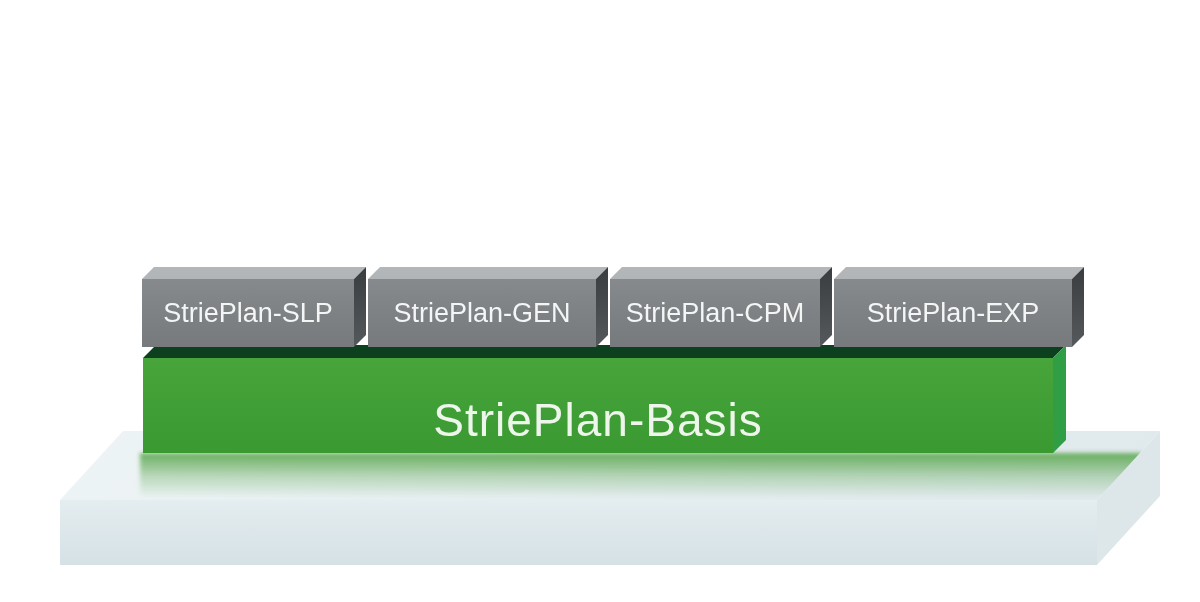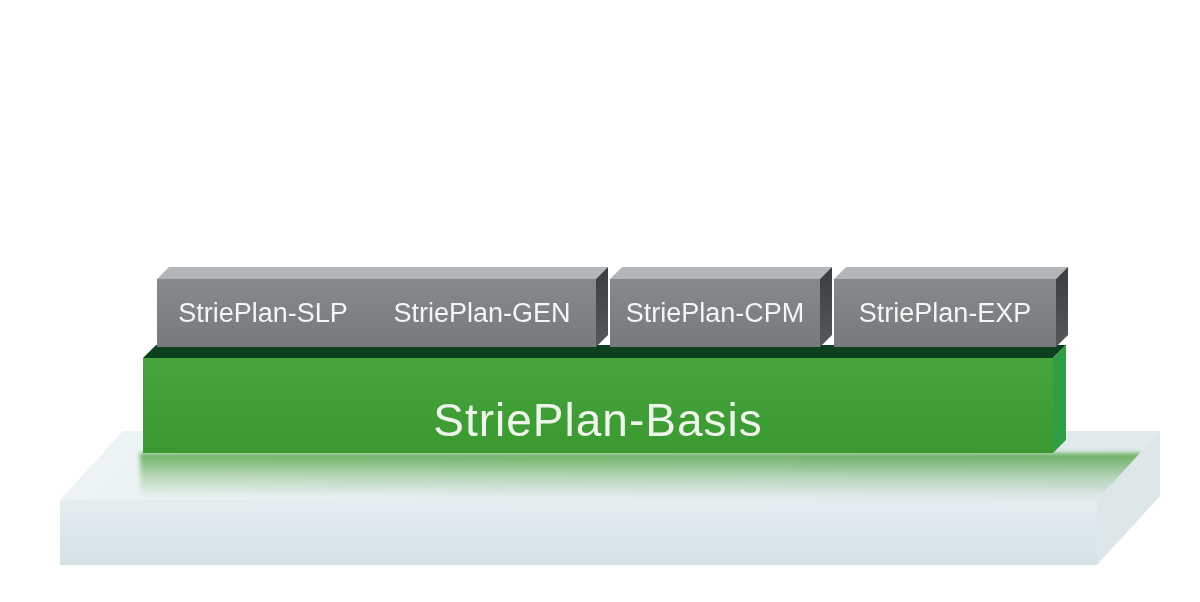--- a/index.html
+++ b/index.html
@@ -51,24 +51,24 @@
     background:linear-gradient(90deg,#0e5e24 0%,#2c9b41 70%,#2f9e44 100%);
   }
   .basis-front{
     position:absolute;left:0;top:13px;width:calc(100% - 13px);height:95px;
     background:linear-gradient(180deg,#48a53c 0%,#3f9e35 55%,#3a9931 100%);
     display:flex;align-items:center;justify-content:center;
   }
   .basis-label{font-size:46px;color:#eef6eb;letter-spacing:1px;margin-top:28px;}
   
   .module{position:absolute;top:267px;height:80px;}
-  .m1{left:142px;width:224px;margin-left:15px;}
+  .m1{left:142px;width:224px;}
   .m2{left:368px;width:240px;}
   .m3{left:610px;width:222px;}
-  .m4{left:834px;width:234px;}
+  .m4{left:834px;width:234px;padding-left:16px;}
   .mod-top{
     position:absolute;inset:0;
     clip-path:polygon(0 12px, calc(100% - 12px) 12px, 100% 0, 12px 0);
     background:linear-gradient(180deg,#b3b7b9 0%,#a2a7a9 100%);
   }
   .mod-right{
     position:absolute;inset:0;
     clip-path:polygon(calc(100% - 12px) 12px, 100% 0, 100% 68px, calc(100% - 12px) 80px);
     background:linear-gradient(180deg,#393d3f 0%,#55595b 100%);
   }

